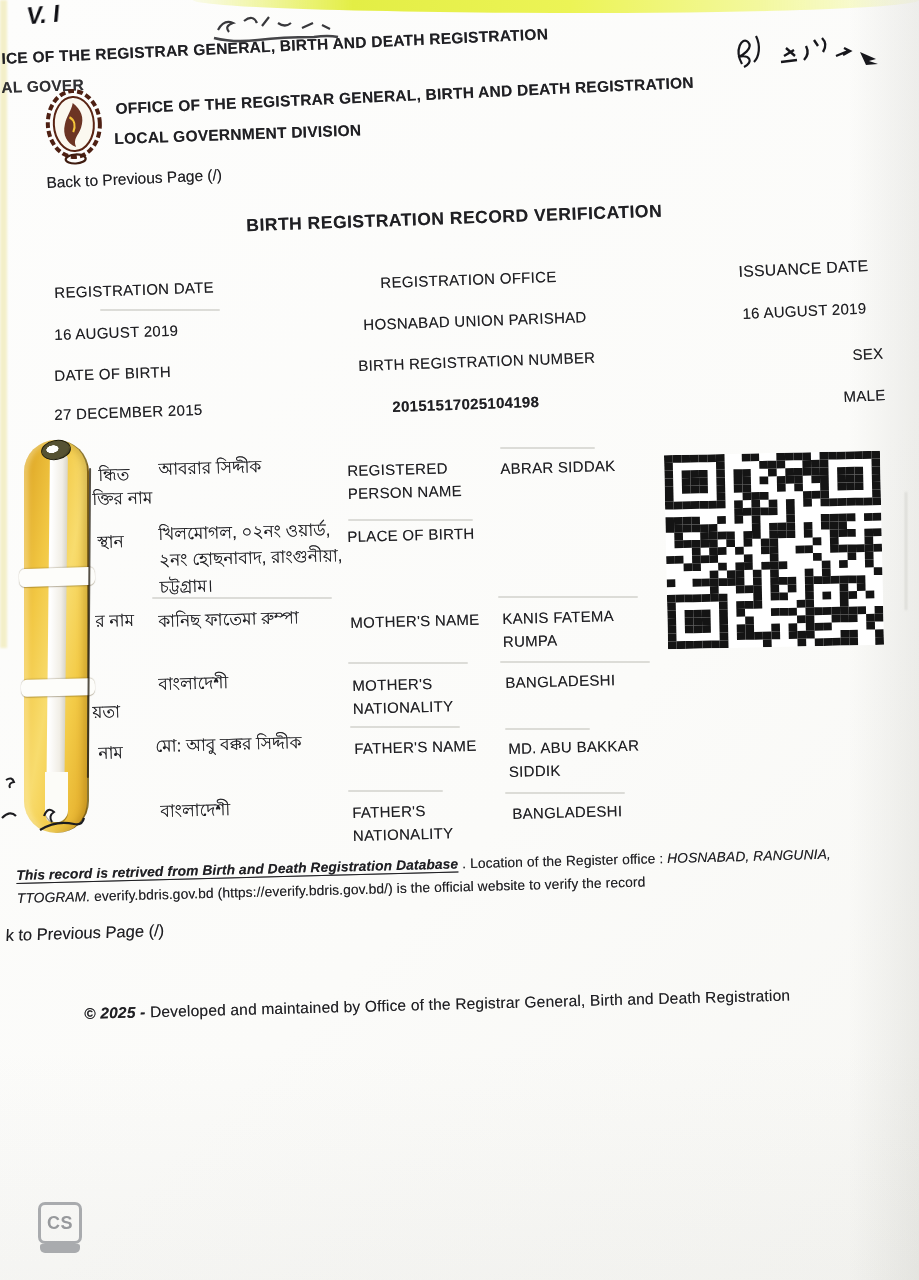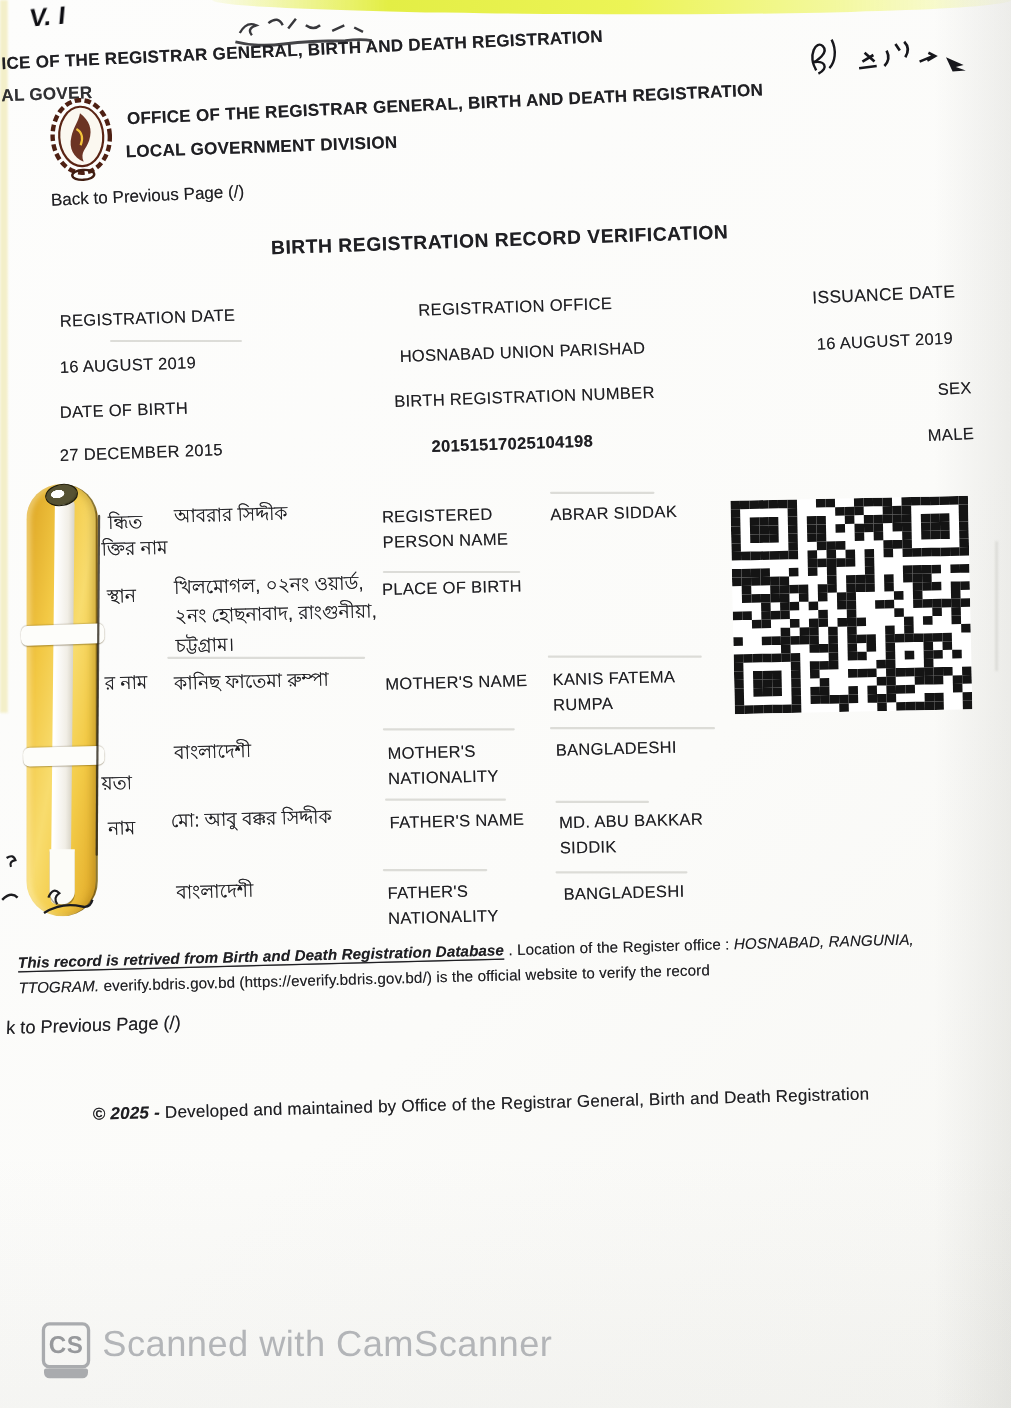--- a/index.html
+++ b/index.html
@@ -52,21 +52,21 @@
   
   .note{font-size:13.8px;line-height:1.7;letter-spacing:.1px;width:868px;}
   .note .u{font-style:italic;text-decoration:underline;text-underline-offset:3px;font-weight:bold;}
   .note .it{font-style:italic;}
   .prev2{font-size:16.5px;transform:rotate(-1.8deg) skewX(-4deg);transform-origin:left top;}
   .copyright{font-size:15.5px;letter-spacing:.2px;white-space:nowrap;}
   .copyright .pre{font-weight:bold;font-style:italic;}
   
   .cs-badge{left:38px;top:1202px;width:44px;height:50px;}
   .cs-box{position:absolute;left:0;top:0;width:38px;height:36px;border:3px solid #a9abae;border-radius:7px;
-    color:#97999c;font-weight:bold;font-size:22px;display:flex;align-items:center;justify-content:center;letter-spacing:.5px;}
+    color:#97999c;font-weight:bold;font-size:18px;display:flex;align-items:center;justify-content:center;letter-spacing:.5px;}
   .cs-bar{position:absolute;left:2px;top:42px;width:40px;height:9px;background:#a9abae;border-radius:2px 2px 5px 5px;}
   .cs-text{left:93px;top:1203px;font-size:33px;color:#b3b5b8;letter-spacing:.4px;white-space:nowrap;}
   .fade-right{right:0;top:0;width:70px;height:1280px;background:linear-gradient(to right,rgba(170,170,162,0),rgba(160,160,152,.16));}
   .fade-bottom{left:0;top:1050px;width:919px;height:230px;background:linear-gradient(to bottom,rgba(160,160,152,0),rgba(160,160,152,.07));}
   .vline{left:905px;top:492px;width:2px;height:118px;background:#c7c7c1;opacity:.6;filter:blur(.8px);}
   .ink{filter:blur(.35px);}
 </style>
 </head>
 <body>
 
@@ -527,15 +527,14 @@
   <div class="abs scan-ink prev2" style="left:6px;top:926px;">k to Previous Page (/)</div>
 
   <div class="abs t15 scan-ink copyright" style="left:84px;top:1005px;">
     <span class="pre">© 2025 -</span><span> Developed and maintained by Office of the Registrar General, Birth and Death Registration</span>
   </div>
 
   <div class="abs cs-badge">
     <div class="cs-box">CS</div>
     <div class="cs-bar"></div>
   </div>
-  <div class="abs cs-text">Scanned with CamScanner</div>
 
 </div>
 
 </body></html>

